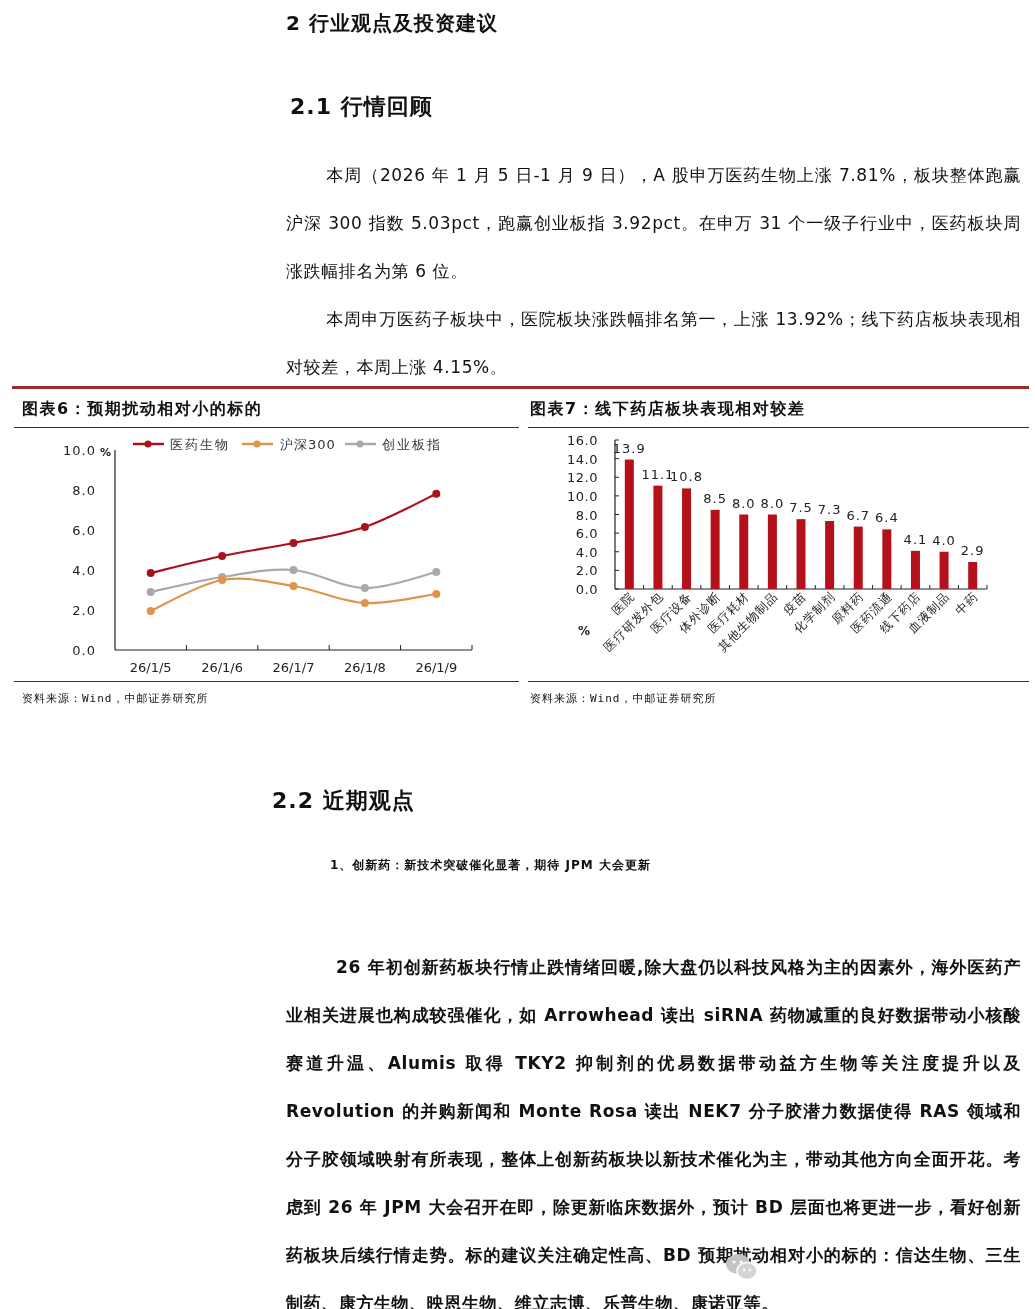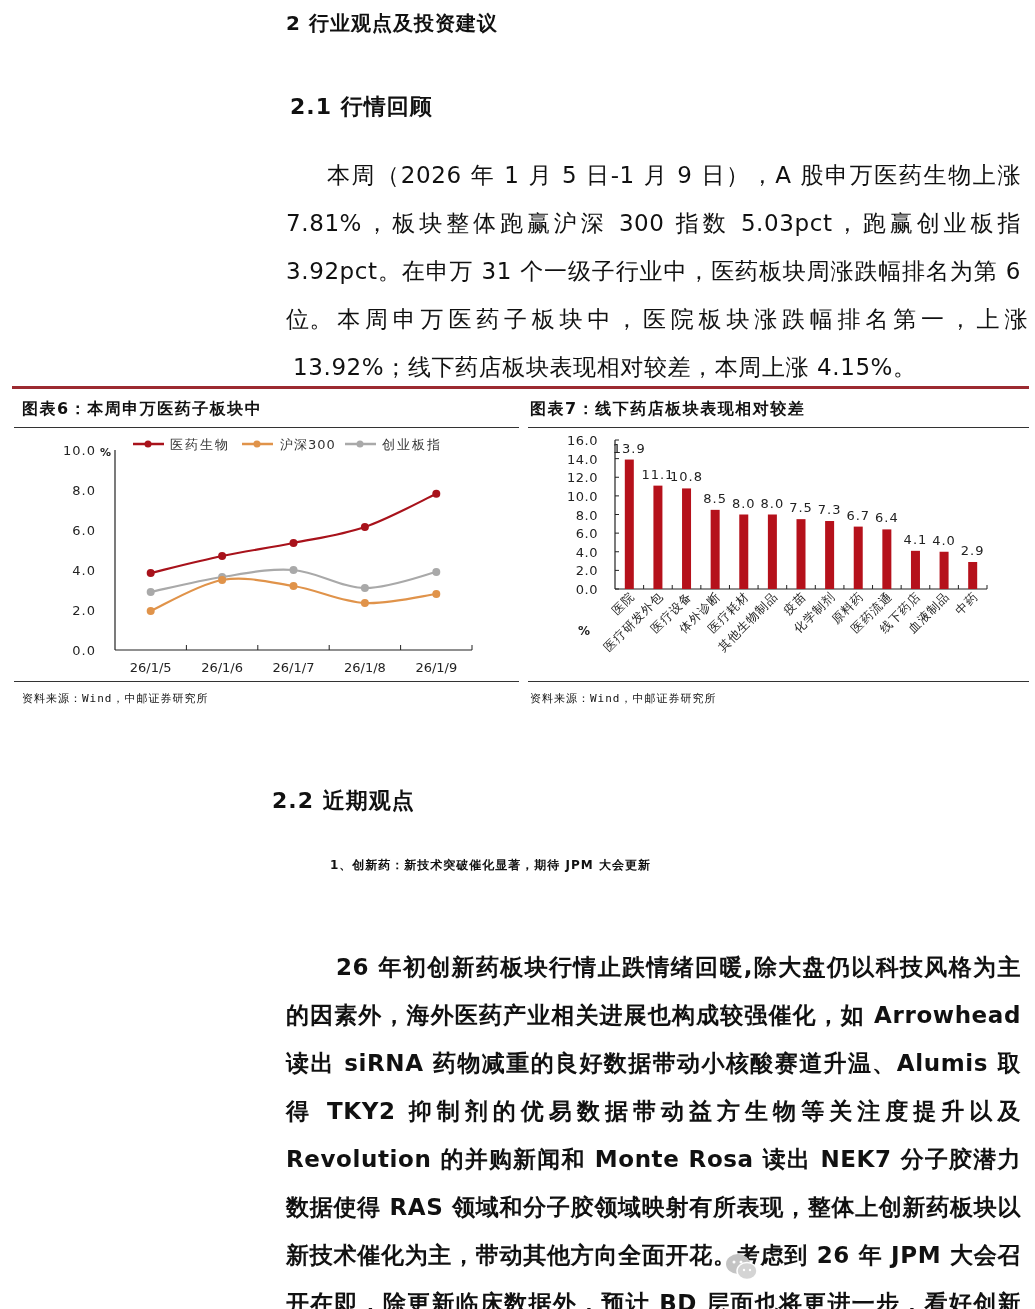--- a/index.html
+++ b/index.html
@@ -1,47 +1,47 @@
 <!DOCTYPE html>
 <html><head>
 <meta charset="utf-8">
 <style>
   html, body { margin: 0; padding: 0; background: #ffffff; }
   body { width: 1035px; height: 1309px; position: relative; overflow: hidden;
          font-family: "DejaVu Sans", "Liberation Sans", sans-serif; color: #111; }
   .abs { position: absolute; }
   .h1 { left: 286px; top: 10px; font-size: 20px; font-weight: bold; letter-spacing: 1px; }
   .h2 { font-size: 22px; font-weight: bold; letter-spacing: 1px; }
-  .para { left: 286px; width: 735px; font-size: 23px; line-height: 48px; letter-spacing: 0.6px;
+  .para { left: 286px; width: 735px; font-size: 17px; line-height: 48px; letter-spacing: 0.6px;
           text-align: justify; }
   .para .ind { display: inline-block; width: 40px; }
   .rule-red { left: 12px; width: 1017px; height: 3px; background: #9c2a31; }
   .rule-thin { height: 1px; background: #333; }
   .fig-title { font-size: 16px; font-weight: bold; letter-spacing: 1.5px; }
   .source { font-size: 11px; letter-spacing: 1px; font-family: "DejaVu Sans Mono", "Liberation Mono", monospace; }
   .sub-h { left: 330px; font-size: 12px; font-weight: bold; letter-spacing: 1px; }
   .watermark { left: 725px; top: 1252px; font-size: 24px; color: #b8b8b8; display: flex; align-items: center; gap: 8px; }
   svg text { font-family: "DejaVu Sans", "Liberation Sans", sans-serif; }
 </style>
 </head>
 <body>
 
 <div class="abs h1">2 行业观点及投资建议</div>
 
 <div class="abs h2" style="left:290px; top:92px;">2.1 行情回顾</div>
 
 <div class="abs para" style="top:151px;">
   <span class="ind"></span><span>本周（2026 年 1 月 5 日-1 月 9 日），A 股申万医药生物上涨 7.81%，板块整体跑赢沪深 300 指数 5.03pct，跑赢创业板指 3.92pct。在申万 31 个一级子行业中，医药板块周涨跌幅排名为第 6 位。</span>
 </div>
-<div class="abs para" style="top:295px;margin-left:7px;">
+<div class="abs para" style="top:295px;">
   <span class="ind"></span><span>本周申万医药子板块中，医院板块涨跌幅排名第一，上涨 13.92%；线下药店板块表现相对较差，本周上涨 4.15%。</span>
 </div>
 
 <div class="abs rule-red" style="top:386px;"></div>
-<div class="abs fig-title" style="left:22px; top:399px;">图表6：本周申万医药子板块中</div>
+<div class="abs fig-title" style="left:22px; top:399px;">图表6：预期扰动相对小的标的</div>
 <div class="abs fig-title" style="left:530px; top:399px;">图表7：线下药店板块表现相对较差</div>
 <div class="abs rule-thin" style="left:14px; width:505px; top:427px;"></div>
 <div class="abs rule-thin" style="left:528px; width:501px; top:427px;"></div>
 
 <svg class="abs" style="left:0; top:430px;" width="520" height="250" viewBox="0 430 520 250">
 
   <g>
     <line x1="133" y1="444" x2="164" y2="444" stroke="#a8121b" stroke-width="2.5"></line>
     <circle cx="148" cy="444" r="3.5" fill="#a8121b"></circle>
     <text id="lg0" x="170" y="449" font-size="13" fill="#333" letter-spacing="2">医药生物</text>

